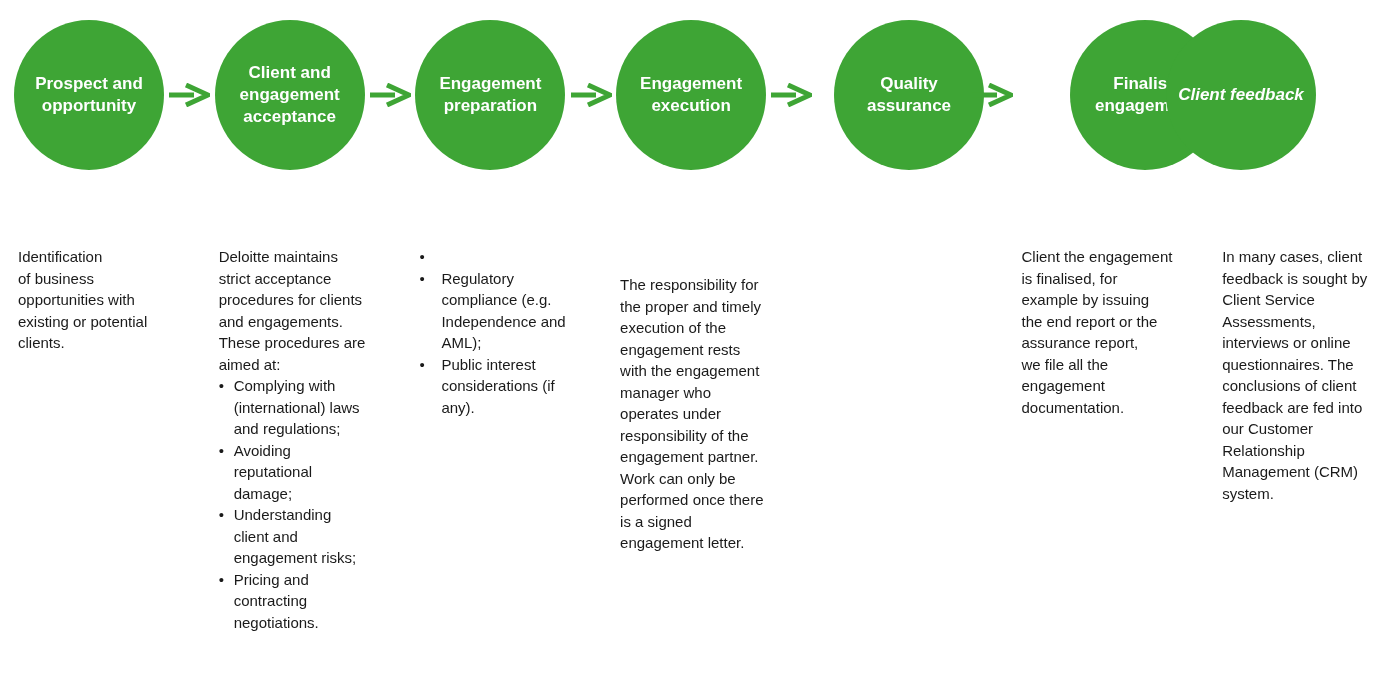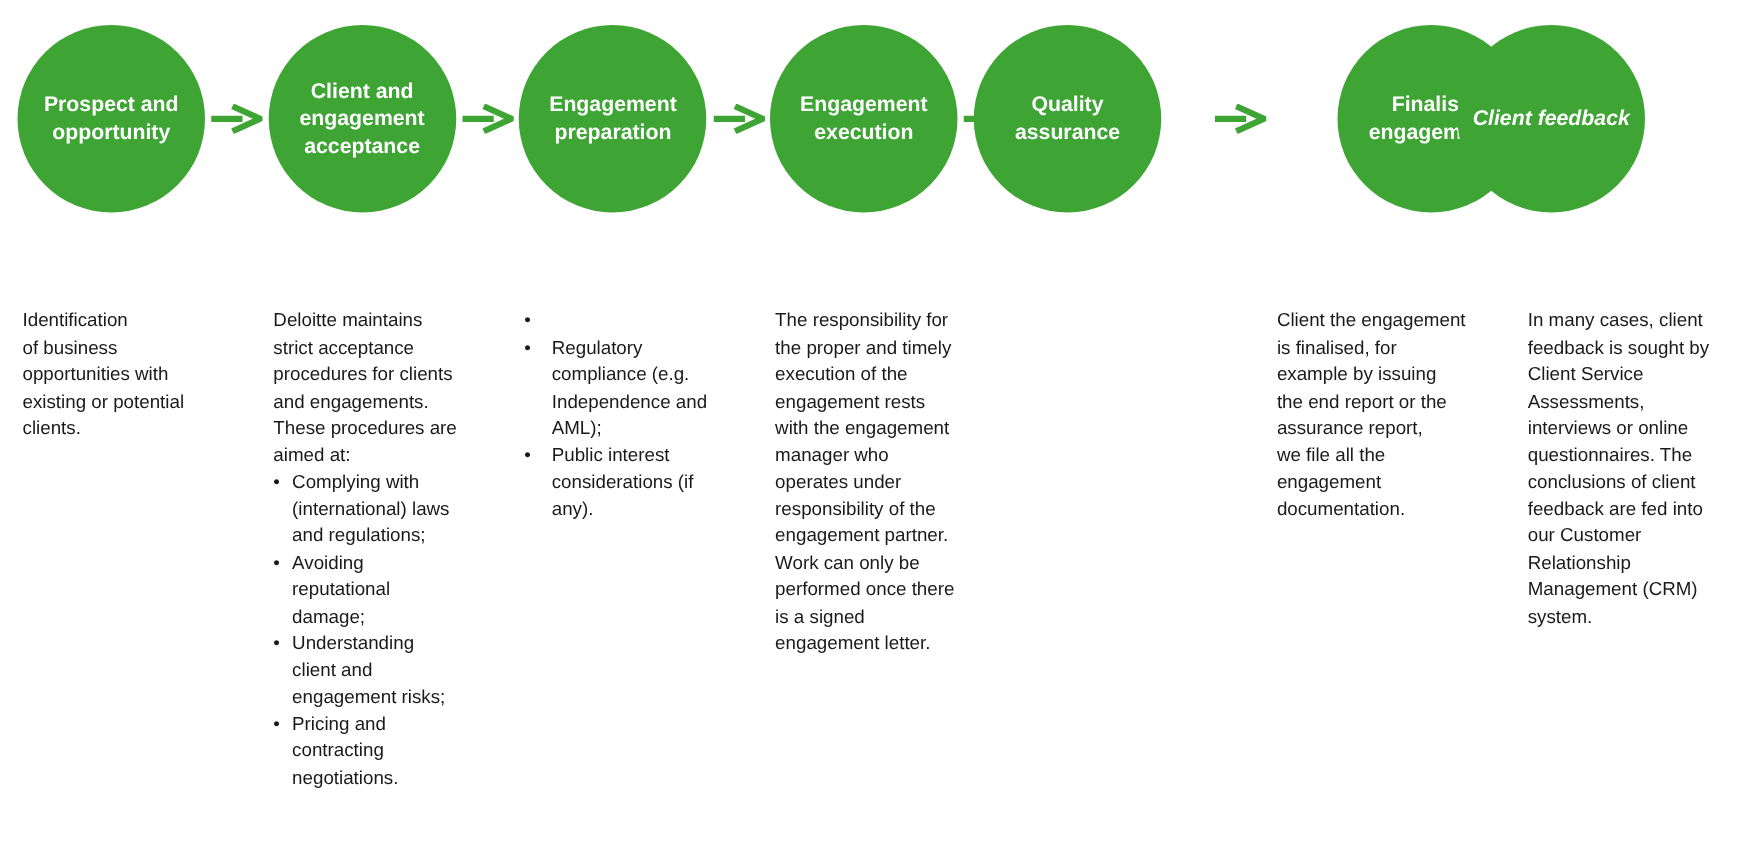--- a/index.html
+++ b/index.html
@@ -101,21 +101,21 @@
           <polyline points="18,2 40,12 18,22"></polyline>
         </svg></div>
       <div class="circle" style="left: 616.1px;">
         <span class="circle-title">Engagement
 execution</span>
       </div>
       <div class="arrow" style="left: 770.45px;"><svg width="42" height="24" viewBox="0 0 42 24">
           <line x1="1" y1="12" x2="26" y2="12"></line>
           <polyline points="18,2 40,12 18,22"></polyline>
         </svg></div>
-      <div class="circle" style="left: 779px; justify-content: center;">
+      <div class="circle" style="left: 834px; justify-content: center;">
         <span class="circle-title">Quality
 assurance</span>
       </div>
       <div class="arrow" style="left: 971.15px;"><svg width="42" height="24" viewBox="0 0 42 24">
           <line x1="1" y1="12" x2="26" y2="12"></line>
           <polyline points="18,2 40,12 18,22"></polyline>
         </svg></div>
       <div class="circle" style="left: 1070px;">
         <span class="circle-title">Finalise
 engagement</span>
@@ -179,21 +179,21 @@
 Independence and
 AML);</span>
         </div>
         <div class="bullet-row">
           <span class="bullet-char">•</span>
           <span class="bullet-text">Public interest
 considerations (if
 any).</span>
         </div>
       </div>
-      <div class="col" data-step="3" style="left: 620.1px;">
+      <div class="col" data-step="3" style="left: 620.1px; margin-top: 28px;">
         <div class="para">The responsibility for
 the proper and timely
 execution of the
 engagement rests
 with the engagement
 manager who
 operates under
 responsibility of the
 engagement partner.
 Work can only be

